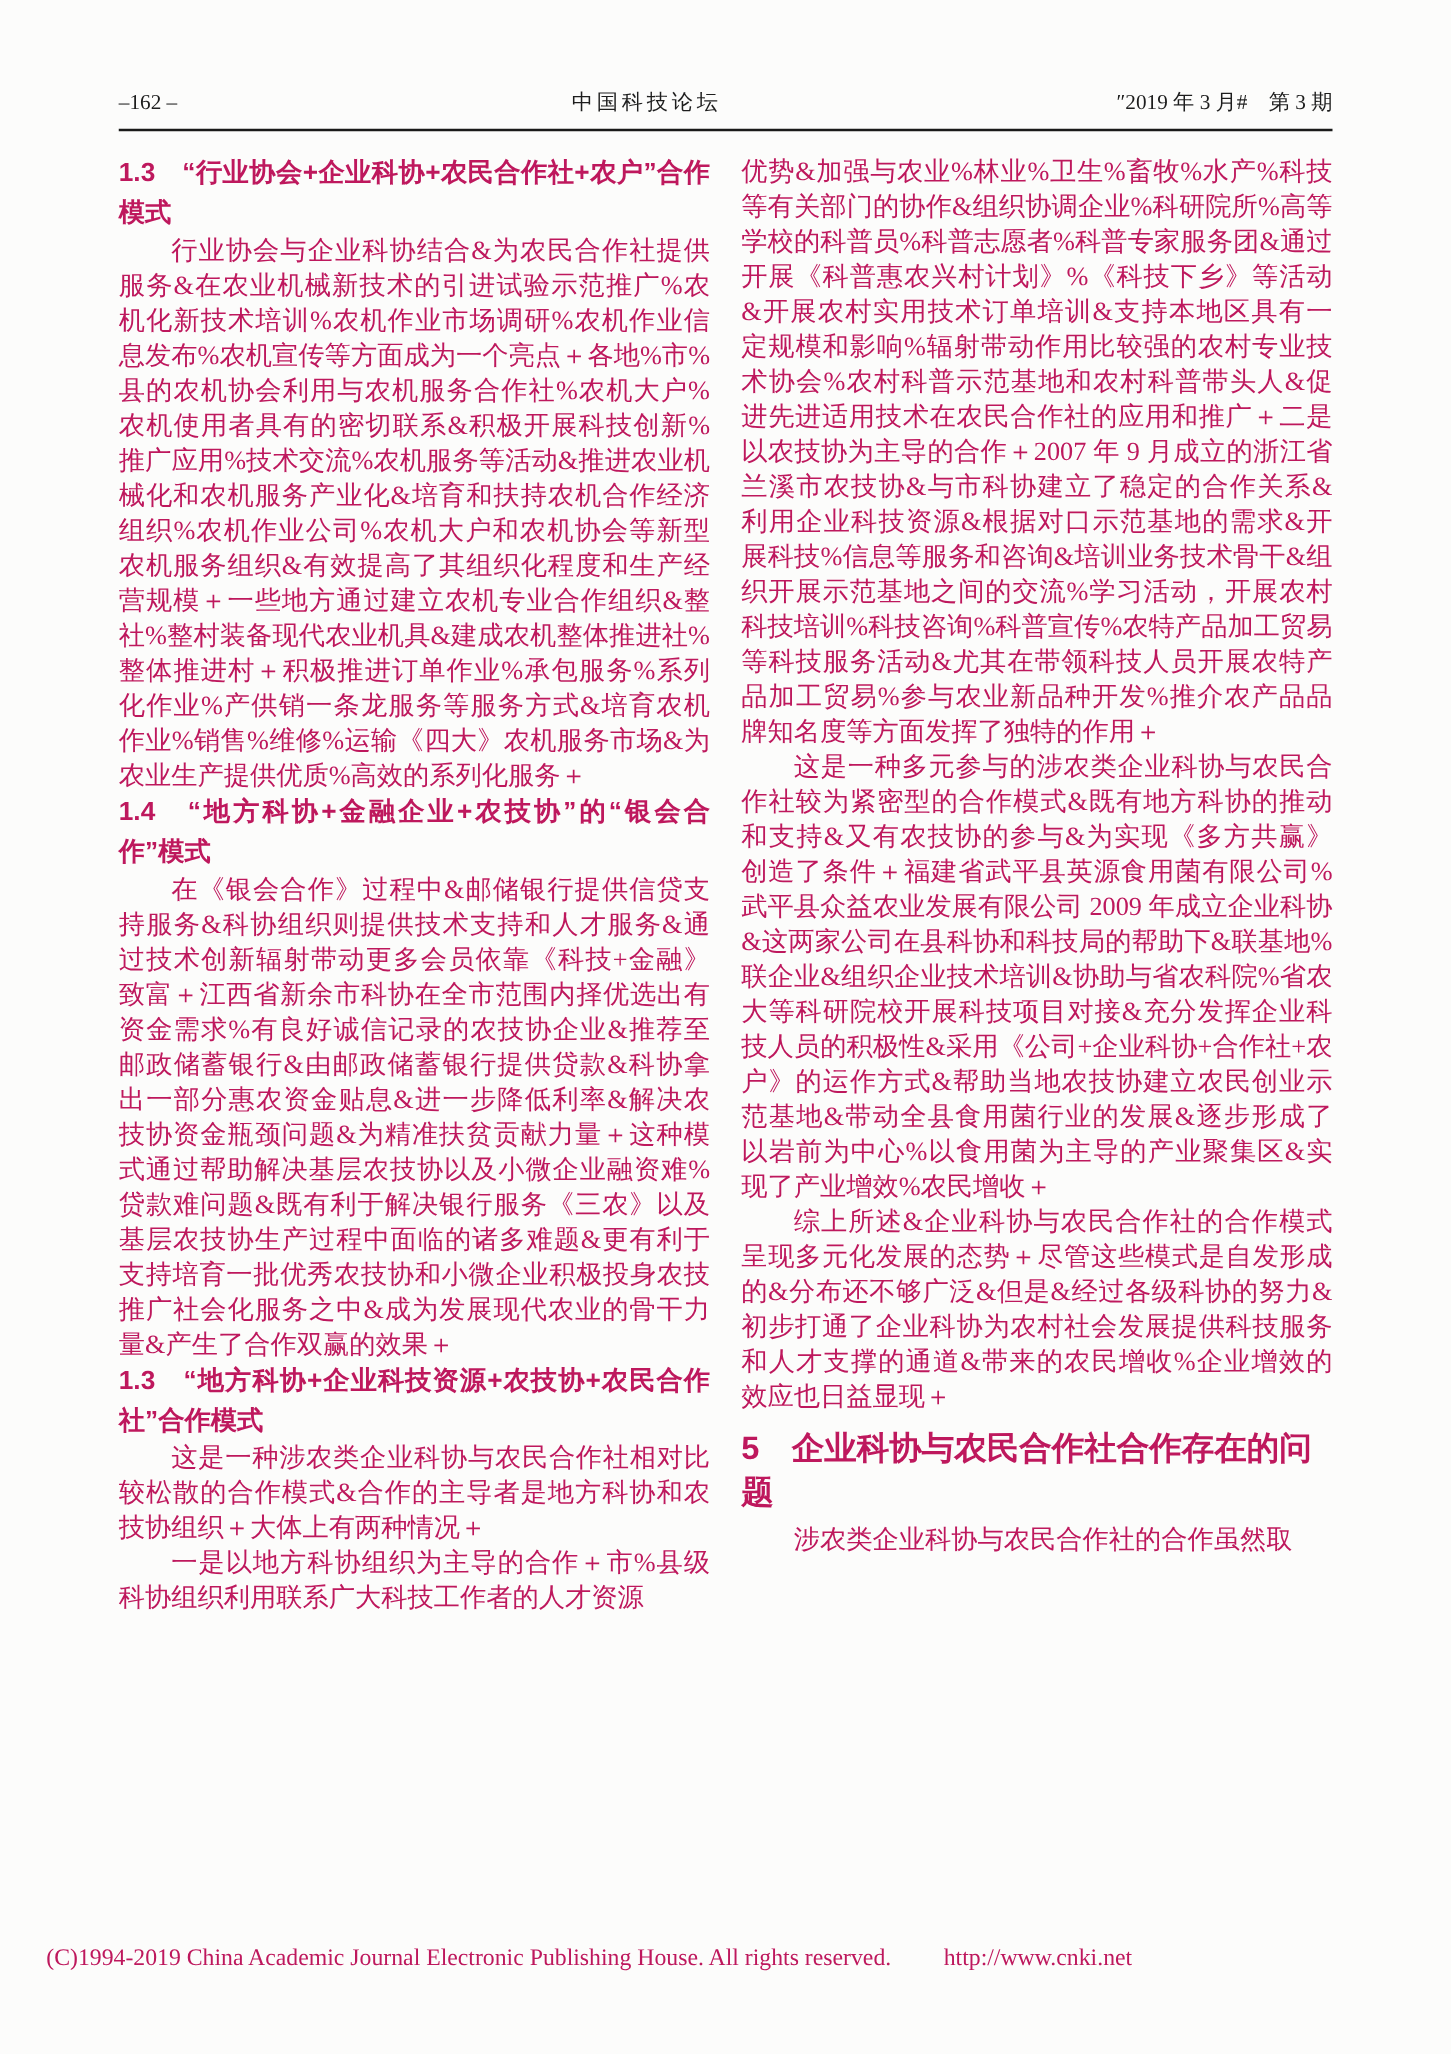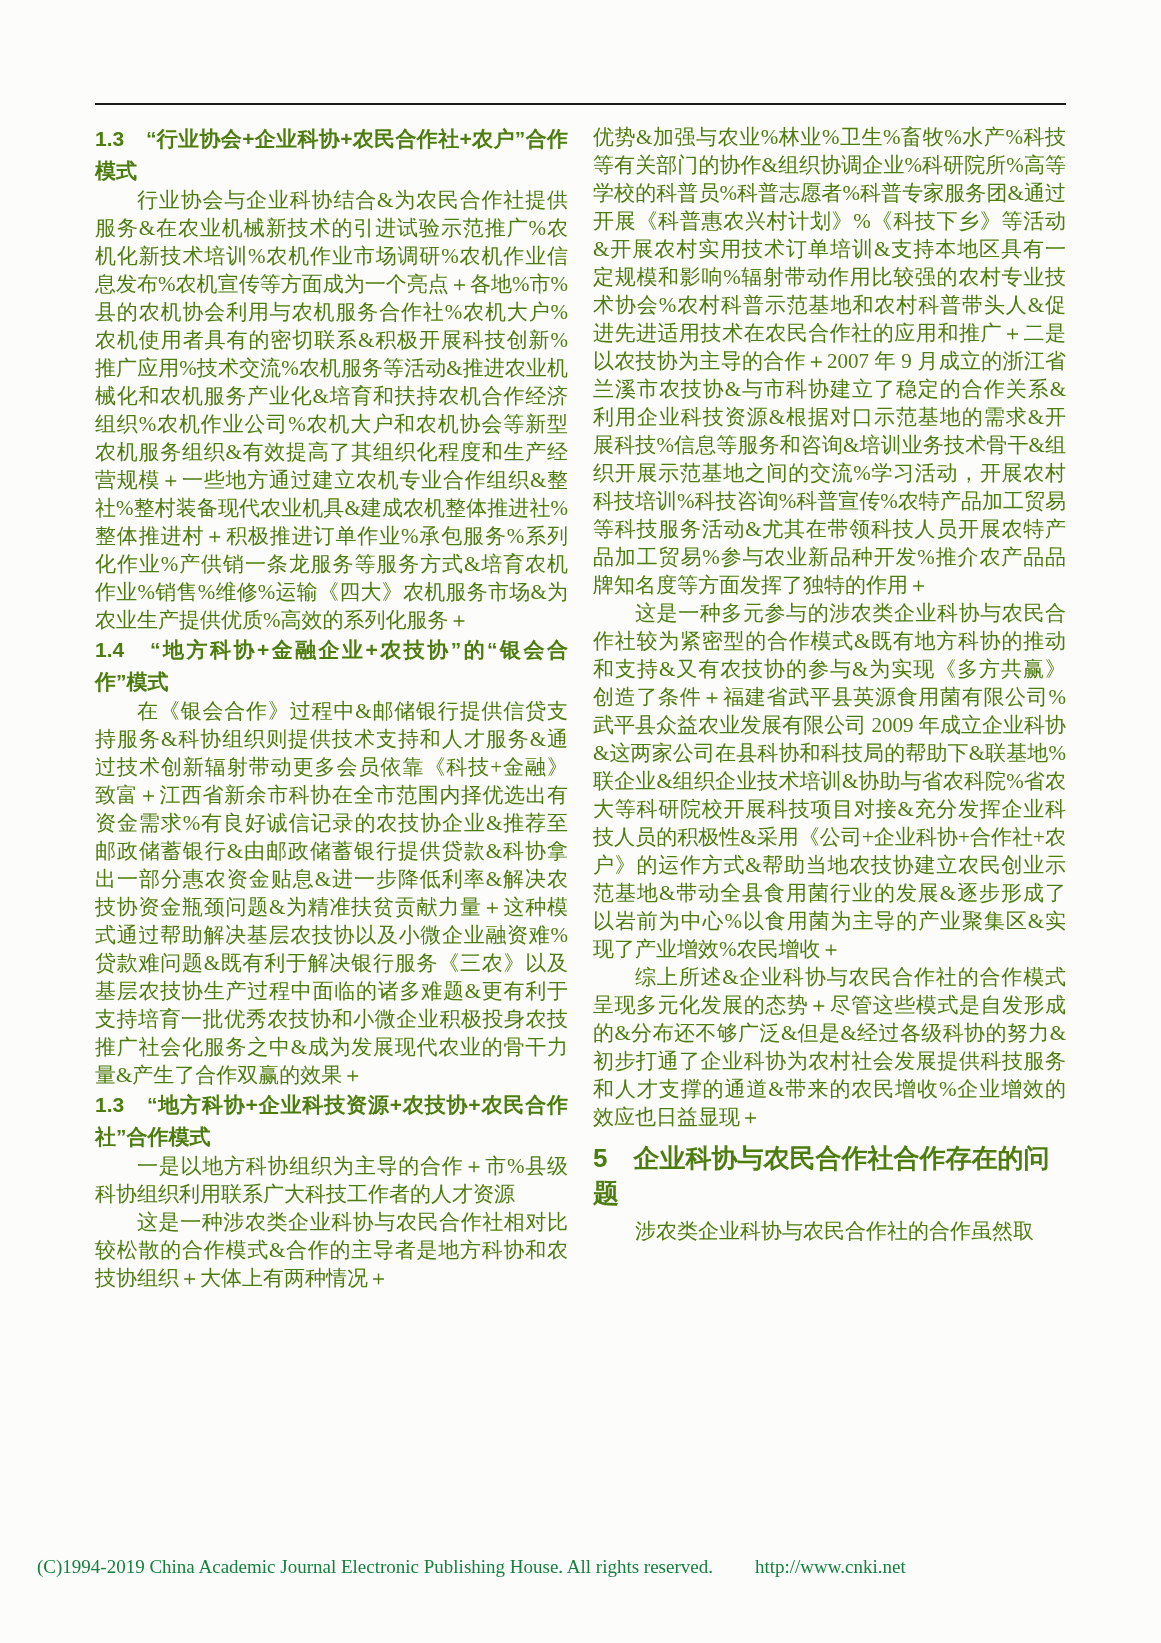--- a/index.html
+++ b/index.html
@@ -17,21 +17,21 @@
     font-size:17px; color:#1d1d1d;
   }
   .header .journal { letter-spacing:3px; }
   .header-rule {
     position:absolute; top:103px; left:95px; width:971px; height:2px;
     background:#1a1a1a;
   }
   .content {
     position:absolute; top:123px; left:95px; width:971px;
     display:flex; gap:25px;
-    color:#4d7c0f;
+    color:#be185d;
   }
   .column { width:473px; }
   .para {
     margin:0;
     font-family:"Liberation Serif", serif;
     font-size:21px; line-height:28px;
     text-align:justify;
     text-indent:2em;
   }
   .para.cont { text-indent:0; }
@@ -45,42 +45,47 @@
   .h2 {
     margin:10px 0 7px 0;
     font-family:"Liberation Sans", sans-serif;
     font-weight:bold;
     font-size:26px; line-height:34.5px;
     text-align:left;
   }
   .footer {
     position:absolute; top:1556px; left:37px; width:1100px;
     font-family:"Liberation Serif", serif;
-    font-size:19px; color:#15803d;
+    font-size:19px; color:#be185d;
     white-space:nowrap;
   }
   .footer .url { margin-left:42px; }
 </style>
 </head>
 <body>
 
 <div class="page">
 
+  <div class="header">
+    <span>–162 –</span>
+    <span class="journal">中国科技论坛</span>
+    <span>″2019 年 3 月#　第 3 期</span>
+  </div>
   <div class="header-rule"></div>
 
   <div class="content">
 
     <div class="column">
       <h3 class="h3">1.3　“行业协会+企业科协+农民合作社+农户”合作模式</h3>
       <p class="para">行业协会与企业科协结合&amp;为农民合作社提供服务&amp;在农业机械新技术的引进试验示范推广%农机化新技术培训%农机作业市场调研%农机作业信息发布%农机宣传等方面成为一个亮点＋各地%市%县的农机协会利用与农机服务合作社%农机大户%农机使用者具有的密切联系&amp;积极开展科技创新%推广应用%技术交流%农机服务等活动&amp;推进农业机械化和农机服务产业化&amp;培育和扶持农机合作经济组织%农机作业公司%农机大户和农机协会等新型农机服务组织&amp;有效提高了其组织化程度和生产经营规模＋一些地方通过建立农机专业合作组织&amp;整社%整村装备现代农业机具&amp;建成农机整体推进社%整体推进村＋积极推进订单作业%承包服务%系列化作业%产供销一条龙服务等服务方式&amp;培育农机作业%销售%维修%运输《四大》农机服务市场&amp;为农业生产提供优质%高效的系列化服务＋</p>
       <h3 class="h3">1.4　“地方科协+金融企业+农技协”的“银会合作”模式</h3>
       <p class="para">在《银会合作》过程中&amp;邮储银行提供信贷支持服务&amp;科协组织则提供技术支持和人才服务&amp;通过技术创新辐射带动更多会员依靠《科技+金融》致富＋江西省新余市科协在全市范围内择优选出有资金需求%有良好诚信记录的农技协企业&amp;推荐至邮政储蓄银行&amp;由邮政储蓄银行提供贷款&amp;科协拿出一部分惠农资金贴息&amp;进一步降低利率&amp;解决农技协资金瓶颈问题&amp;为精准扶贫贡献力量＋这种模式通过帮助解决基层农技协以及小微企业融资难%贷款难问题&amp;既有利于解决银行服务《三农》以及基层农技协生产过程中面临的诸多难题&amp;更有利于支持培育一批优秀农技协和小微企业积极投身农技推广社会化服务之中&amp;成为发展现代农业的骨干力量&amp;产生了合作双赢的效果＋</p>
       <h3 class="h3">1.3　“地方科协+企业科技资源+农技协+农民合作社”合作模式</h3>
+      <p class="para">这是一种涉农类企业科协与农民合作社相对比较松散的合作模式&amp;合作的主导者是地方科协和农技协组织＋大体上有两种情况＋</p>
       <p class="para">一是以地方科协组织为主导的合作＋市%县级科协组织利用联系广大科技工作者的人才资源</p>
-      <p class="para">这是一种涉农类企业科协与农民合作社相对比较松散的合作模式&amp;合作的主导者是地方科协和农技协组织＋大体上有两种情况＋</p>
     </div>
 
     <div class="column">
       <p class="para cont">优势&amp;加强与农业%林业%卫生%畜牧%水产%科技等有关部门的协作&amp;组织协调企业%科研院所%高等学校的科普员%科普志愿者%科普专家服务团&amp;通过开展《科普惠农兴村计划》%《科技下乡》等活动&amp;开展农村实用技术订单培训&amp;支持本地区具有一定规模和影响%辐射带动作用比较强的农村专业技术协会%农村科普示范基地和农村科普带头人&amp;促进先进适用技术在农民合作社的应用和推广＋二是以农技协为主导的合作＋2007 年 9 月成立的浙江省兰溪市农技协&amp;与市科协建立了稳定的合作关系&amp;利用企业科技资源&amp;根据对口示范基地的需求&amp;开展科技%信息等服务和咨询&amp;培训业务技术骨干&amp;组织开展示范基地之间的交流%学习活动，开展农村科技培训%科技咨询%科普宣传%农特产品加工贸易等科技服务活动&amp;尤其在带领科技人员开展农特产品加工贸易%参与农业新品种开发%推介农产品品牌知名度等方面发挥了独特的作用＋</p>
       <p class="para">这是一种多元参与的涉农类企业科协与农民合作社较为紧密型的合作模式&amp;既有地方科协的推动和支持&amp;又有农技协的参与&amp;为实现《多方共赢》创造了条件＋福建省武平县英源食用菌有限公司%武平县众益农业发展有限公司 2009 年成立企业科协&amp;这两家公司在县科协和科技局的帮助下&amp;联基地%联企业&amp;组织企业技术培训&amp;协助与省农科院%省农大等科研院校开展科技项目对接&amp;充分发挥企业科技人员的积极性&amp;采用《公司+企业科协+合作社+农户》的运作方式&amp;帮助当地农技协建立农民创业示范基地&amp;带动全县食用菌行业的发展&amp;逐步形成了以岩前为中心%以食用菌为主导的产业聚集区&amp;实现了产业增效%农民增收＋</p>
       <p class="para">综上所述&amp;企业科协与农民合作社的合作模式呈现多元化发展的态势＋尽管这些模式是自发形成的&amp;分布还不够广泛&amp;但是&amp;经过各级科协的努力&amp;初步打通了企业科协为农村社会发展提供科技服务和人才支撑的通道&amp;带来的农民增收%企业增效的效应也日益显现＋</p>
       <h2 class="h2">5　企业科协与农民合作社合作存在的问题</h2>
       <p class="para">涉农类企业科协与农民合作社的合作虽然取</p>
     </div>
 

